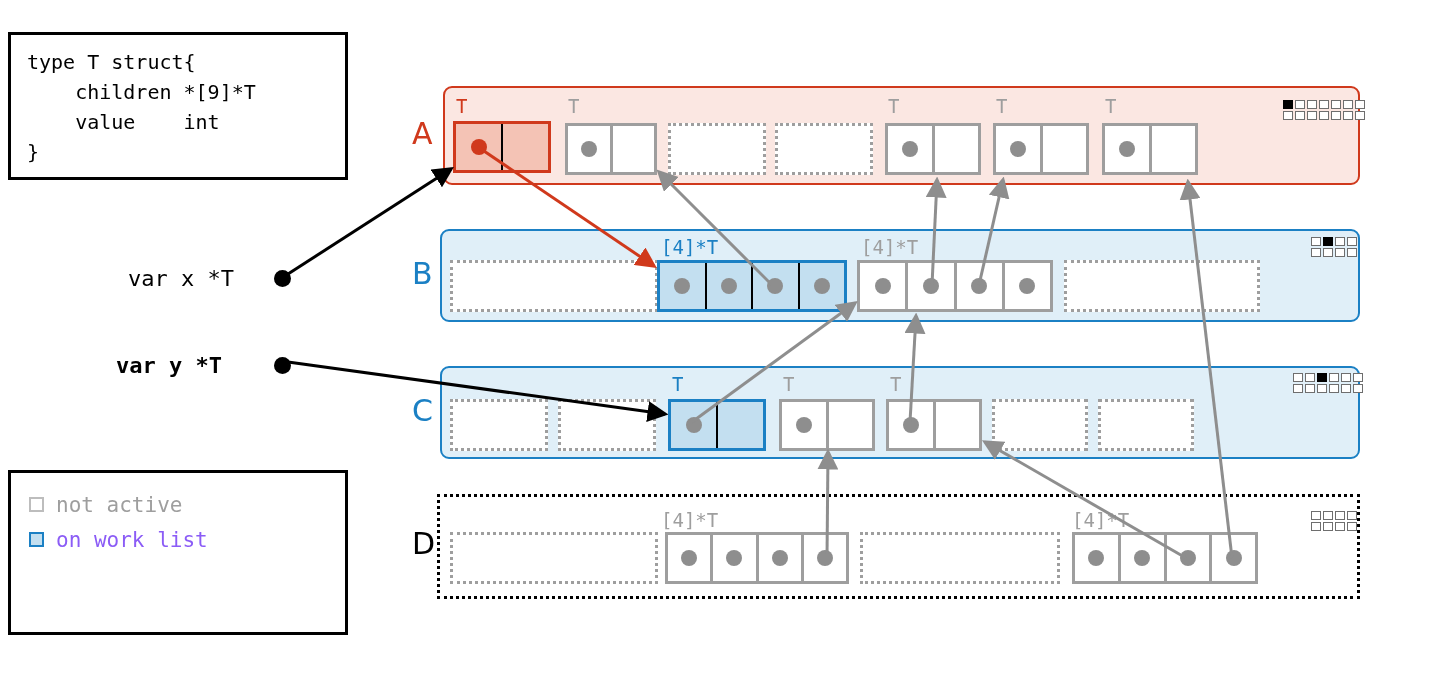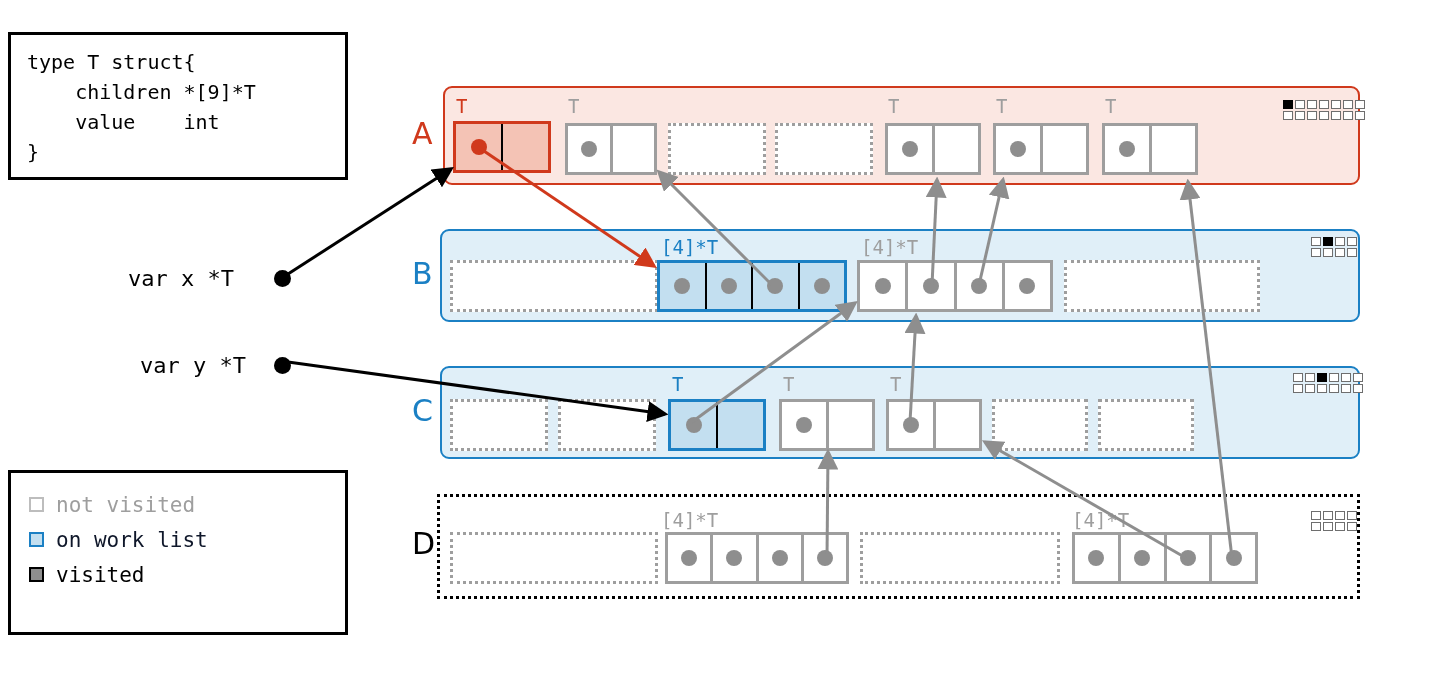--- a/index.html
+++ b/index.html
@@ -33,21 +33,21 @@
   .legend-row{display:flex;align-items:center;height:35px;}
   .legend-swatch{
     width:15px;height:15px;box-sizing:border-box;margin-right:12px;
     border:2px solid #bdbdbd;background:#fff;flex:0 0 auto;
   }
   .legend-label{font-size:21px;font-family:"DejaVu Sans Mono", monospace;}
 
   
   .varlabel{position:absolute;font-size:22px;font-family:"DejaVu Sans Mono", monospace;color:#000;white-space:nowrap;}
   #var-x-label{left:128px;top:266px;}
-  #var-y-label{left:140px;top:353px;}
+  #var-y-label{left:116px;top:353px;font-weight:bold;}
 
   
   .row-band{position:absolute;box-sizing:border-box;border-radius:9px;}
   #row-A{left:443px;top:86px;width:917px;height:99px;background:#fbe7e2;border:2px solid #d0391c;}
   #row-B{left:440px;top:229px;width:920px;height:93px;background:#e0eff8;border:2px solid #1b80c4;}
   #row-C{left:440px;top:366px;width:920px;height:93px;background:#e0eff8;border:2px solid #1b80c4;}
   #row-D{left:437px;top:494px;width:923px;height:105px;background:#ffffff;border:3px dotted #000;border-radius:0;}
 
   .row-letter{position:absolute;font-size:30px;font-family:"DejaVu Sans", sans-serif;}
   #label-A{left:412px;top:116px;color:#d0391c;}
@@ -110,29 +110,25 @@
   <div id="code-box">
     <pre>type T struct{
     children *[9]*T
     value    int
 }</pre>
   </div>
 
   <div id="legend-box">
     <div class="legend-row">
       <span class="legend-swatch" style="border-color:#bdbdbd;background:#fff;"></span>
-      <span class="legend-label" style="color:#9e9e9e;">not visited</span>
+      <span class="legend-label" style="color:#9e9e9e;">not active</span>
     </div>
     <div class="legend-row">
       <span class="legend-swatch" style="border-color:#1b80c4;background:#c3dff0;"></span>
-      <span class="legend-label" style="color:#0f172a;">on work list</span>
-    </div>
-    <div class="legend-row">
-      <span class="legend-swatch" style="border-color:#000;background:#8e8e8e;"></span>
-      <span class="legend-label" style="color:#000;">visited</span>
+      <span class="legend-label" style="color:#8b5cf6;">on work list</span>
     </div>
   </div>
 
   <div class="varlabel" id="var-x-label">var x *T</div>
   <div class="vardot" style="left:274px;top:270px;"></div>
   <div class="varlabel" id="var-y-label">var y *T</div>
   <div class="vardot" style="left:274px;top:357px;"></div>
 
   <div class="row-band" id="row-A"></div>
   <div class="row-band" id="row-B"></div>

